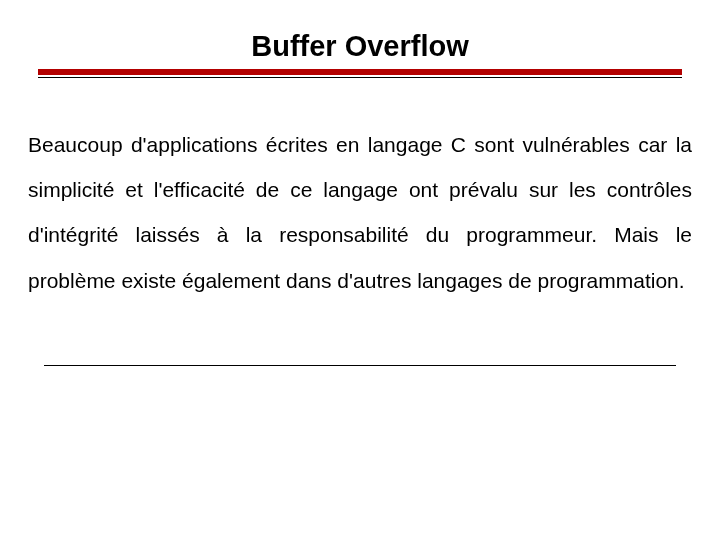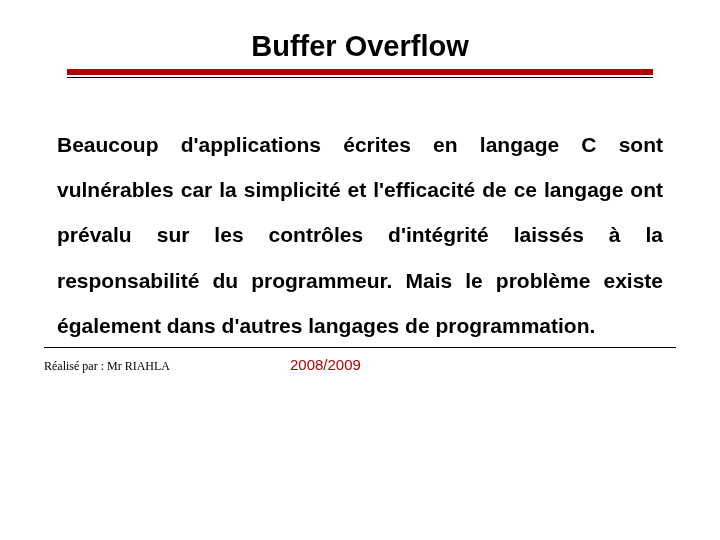--- a/index.html
+++ b/index.html
@@ -1,23 +1,23 @@
 <!DOCTYPE html>
 <html><head>
 <meta charset="utf-8">
 <style>
   * { margin: 0; padding: 0; box-sizing: border-box; }
   html, body { width: 720px; height: 540px; background: #ffffff; font-family: Verdana, Geneva, sans-serif; color: #000; }
-  .slide { width: 720px; height: 408px; position: relative; padding: 0 57px; border-radius: 27px; }
+  .slide { width: 720px; height: 408px; position: relative; padding: 0 28px; border-radius: 27px; }
   .title-block { padding-top: 28px; text-align: center; }
   .title-line { font-weight: 700; font-size: 29px; line-height: 1.28; letter-spacing: 0px; }
   .underline { height: 6px; background: #b30000; margin: 4px 10px 0 10px; }
   .sub-underline { height: 1px; background: #000; margin: 2px 10px 0 10px; }
   .body-block { margin-top: 44px; }
-  .body-text { font-size: 21px; line-height: 2.15; text-align: justify; font-weight: 700; }
+  .body-text { font-size: 21px; line-height: 2.15; text-align: justify; font-weight: 400; }
   .footer { position: absolute; left: 44px; right: 44px; bottom: 34px; }
   .footer-line { height: 1px; background: #000; margin-bottom: 8px; }
   .footer-row { display: flex; align-items: baseline; }
   .footer-left { font-family: "Comic Sans MS", "Comic Sans", cursive; font-size: 12px; color: #000; }
   .footer-left .name { font-family: "Comic Sans MS", "Comic Sans", cursive; font-size: 12px; }
   .footer-center { flex: 1; text-align: left; padding-left: 120px; color: #b30000; font-size: 15px; font-family: Verdana, Geneva, sans-serif; }
 </style>
 </head>
 <body>
 
@@ -29,20 +29,16 @@
     <div class="sub-underline"></div>
   </div>
 
   <div class="body-block">
     <p class="body-text">Beaucoup d'applications écrites en langage C sont vulnérables car la simplicité et l'efficacité de ce langage ont prévalu sur les contrôles d'intégrité laissés à la responsabilité du programmeur. Mais le problème existe également dans d'autres langages de programmation.</p>
   </div>
 
   <div class="footer">
     <div class="footer-line"></div>
     <div class="footer-row">
-      <span class="footer-left">
-        <span>Réalisé par :  </span><span class="name">Mr RIAHLA</span>
-      </span>
-      <span class="footer-center">2008/2009</span>
     </div>
   </div>
 
 </div>
 
 </body></html>

